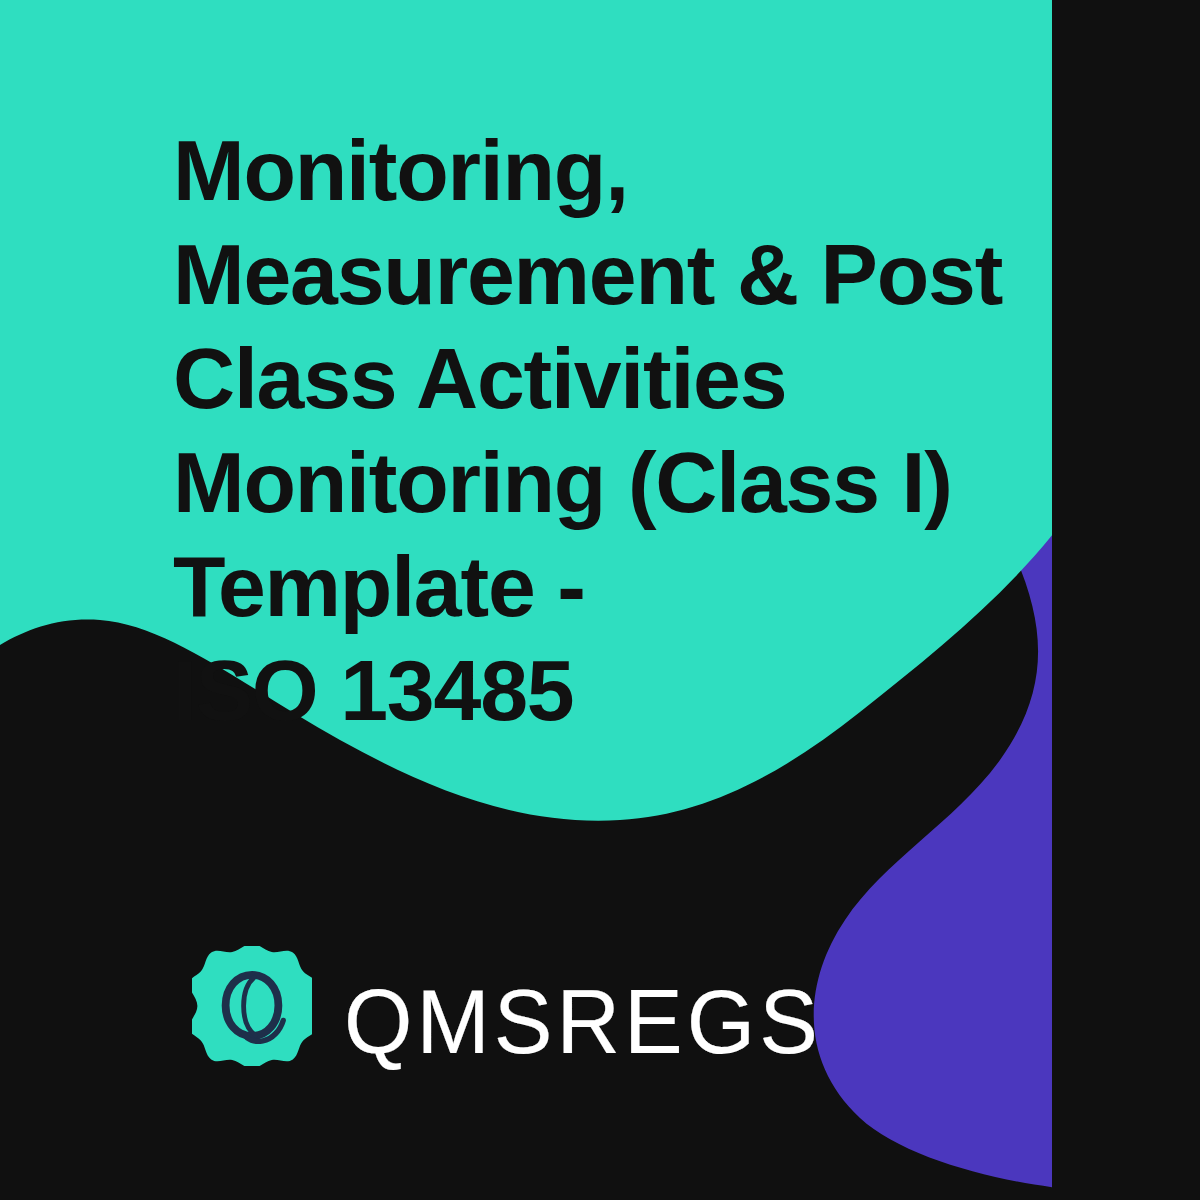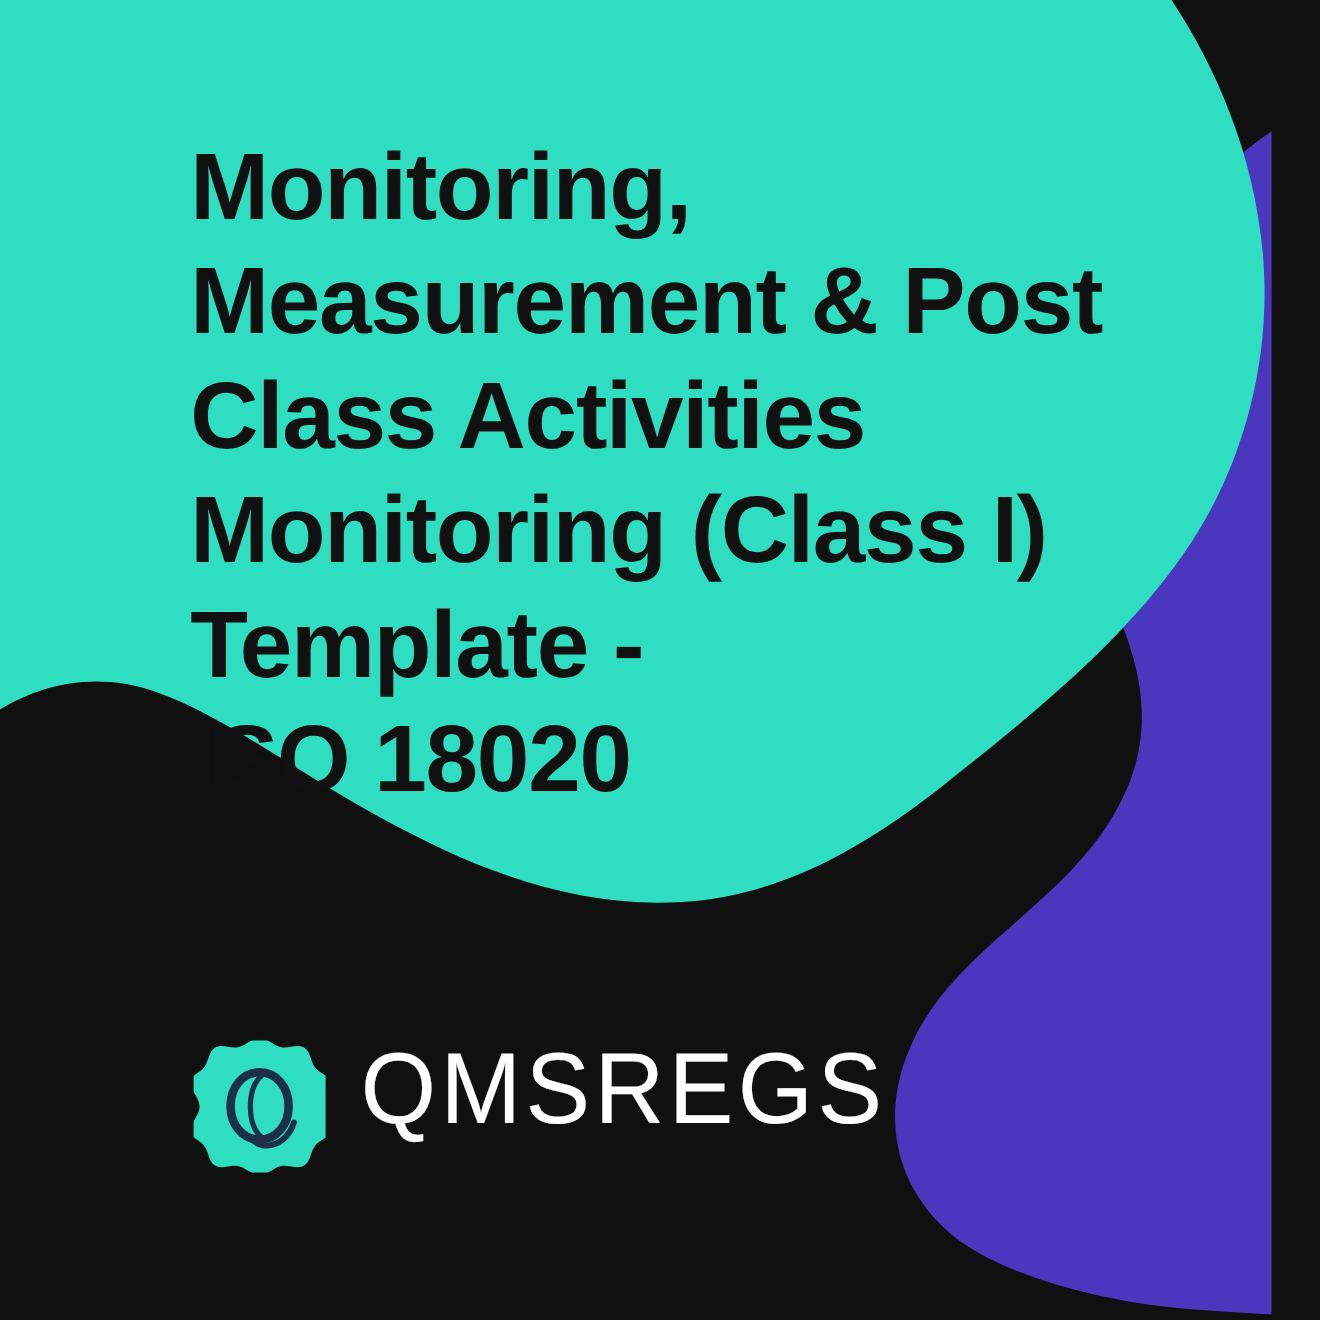--- a/index.html
+++ b/index.html
@@ -3,21 +3,21 @@
 <meta charset="utf-8">
 <title>QMSREGS Document Cover</title>
 <style>
   html, body {
     margin: 0;
     padding: 0;
     background: #101010;
   }
   #cover {
     position: relative;
-    width: 1156px;
+    width: 1052px;
     height: 1200px;
     overflow: hidden;
     background: #101010;
     font-family: "Liberation Sans", sans-serif;
   }
   #bg-svg {
     position: absolute;
     inset: 0;
     width: 1200px;
     height: 1200px;
@@ -34,25 +34,25 @@
     font-family: "Liberation Sans", sans-serif;
     font-size: 86px;
     line-height: 104px;
     font-weight: 700;
     color: #111111;
     letter-spacing: -1.2px;
     white-space: nowrap;
   }
   #logo-block {
     position: absolute;
-    left: 176px;
+    left: 192px;
     top: 946px;
     z-index: 5;
     display: flex;
-    align-items: flex-start;
+    align-items: flex-end;
   }
   #logo-badge {
     width: 120px;
     height: 120px;
     flex: 0 0 auto;
     display: block;
   }
   #wordmark {
     margin-left: 32px;
     font-family: "Liberation Sans", sans-serif;
@@ -96,21 +96,21 @@
              C62,617 28,628 0,645
              Z"></path>
   </svg>
 
   <div id="title-block">
     <div class="title-line">Monitoring,</div>
     <div class="title-line">Measurement &amp; Post</div>
     <div class="title-line">Class Activities</div>
     <div class="title-line">Monitoring (Class I)</div>
     <div class="title-line">Template -</div>
-    <div class="title-line">ISO 18020</div>
+    <div class="title-line">ISO 13485</div>
   </div>
 
   <div id="logo-block">
 
     <svg id="logo-badge" viewBox="0 0 200 200" aria-hidden="true">
 
       <path fill="#2FDEC0" d="M100,4
                C112,4 121,16 133,18
                C145,20 158,12 168,19
                C178,26 177,41 185,50

